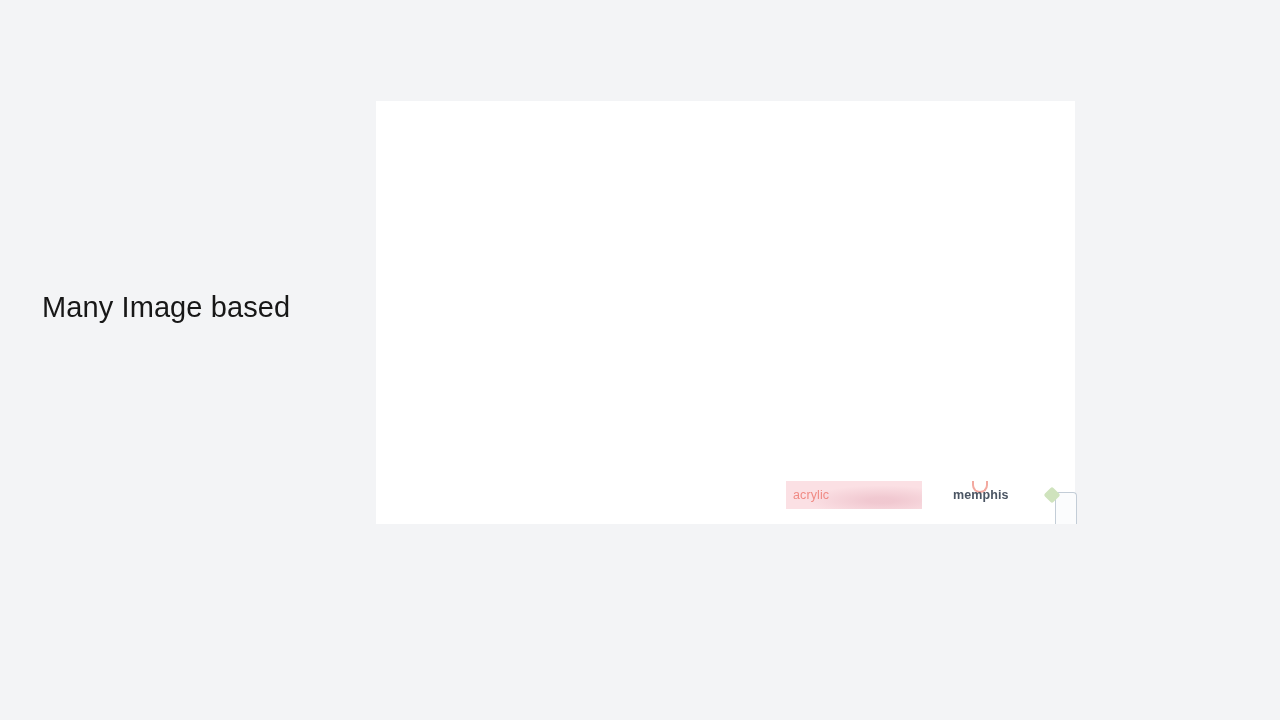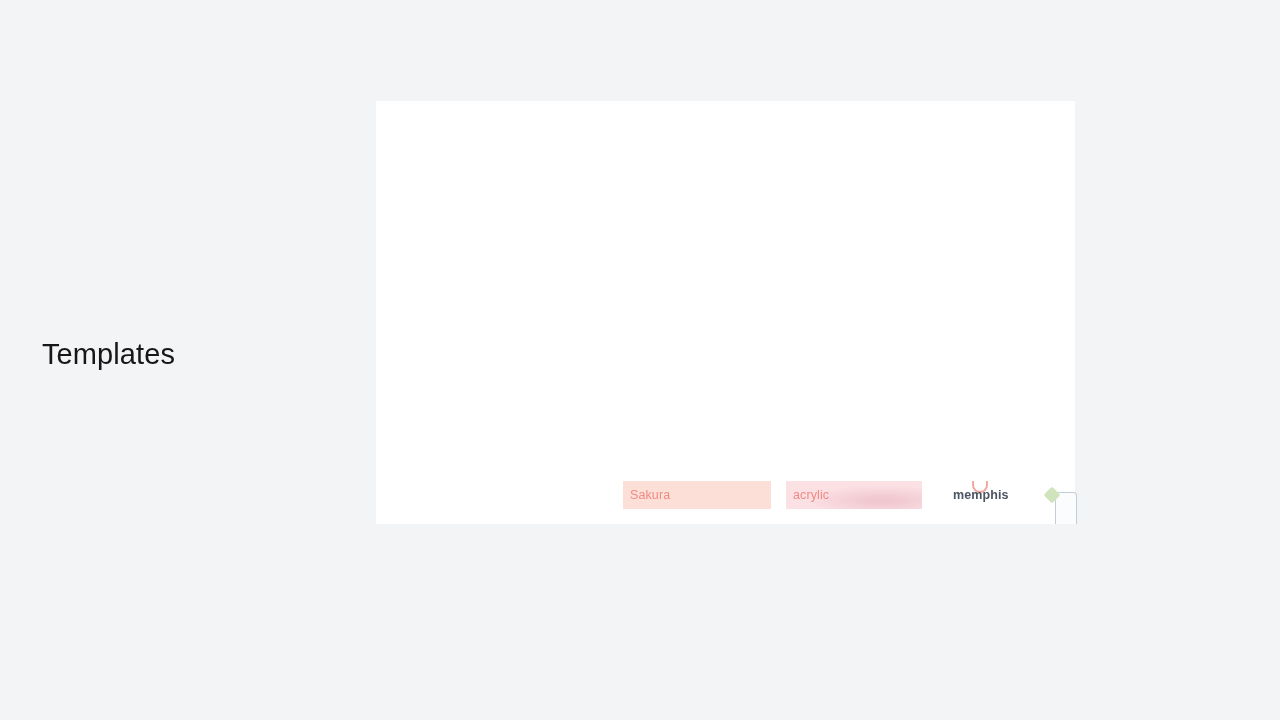--- a/index.html
+++ b/index.html
@@ -275,22 +275,21 @@
     background: linear-gradient(90deg,#9c9c9c 0 30%, #7c7c7c 30% 33%, #a8a8a8 33% 100%);
   }
   .tex-sketch {
     background-color: #ffffff;
   }
 </style>
 </head>
 <body>
 
 <div id="slide-heading">
-  <br>
-  <span>Templates</span>
+  <span>Many Image based</span><br>
 </div>
 
 <div id="template-panel">
   <div class="tpl-col" id="tpl-col-0">
       <div class="tpl-cell" style="top: 11px; height: 24px;">
         <div class="tpl-swatch tex-dark-tri"></div>
       </div>
       <div class="tpl-cell" style="top: 47px; height: 24px;">
         <div class="tpl-swatch tex-floral"></div>
       </div>
@@ -440,24 +439,20 @@
       <div class="tpl-cell" style="top: 230px; height: 26px;">
         <div class="tpl-swatch tex-triangles"></div>
       </div>
       <div class="tpl-cell" style="top: 262px; height: 26px;">
         <div class="tpl-swatch tex-fireworks"></div>
       </div>
       <div class="tpl-cell" style="top: 298px; height: 26px;">
         <div class="tpl-swatch tex-sales-red"></div>
       </div>
     </div>
-<div class="tpl-cell" style="top: 380px; height: 28px; width: 148px; left: 247px; position: absolute;">
-      <div class="tpl-swatch tex-sakura"></div>
-      <div class="tpl-label pinkish">Sakura</div>
-    </div>
     <div class="tpl-cell" style="top: 380px; height: 28px; width: 136px; left: 410px; position: absolute;">
       <div class="tpl-swatch tex-acrylic"></div>
       <div class="tpl-label pinkish">acrylic</div>
     </div>
     <div class="tpl-cell" style="top: 380px; height: 28px; width: 122px; left: 570px; position: absolute; font-weight: bold;">
       <div class="tpl-swatch tex-memphis"></div>
       <div class="tpl-label dark">memphis</div>
       <div class="ov" style="width: 16px; height: 16px; border-top: none; border-right: 2px solid rgb(243, 169, 160); border-bottom: 2px solid rgb(243, 169, 160); border-left: 2px solid rgb(243, 169, 160); border-image: initial; border-radius: 0px 0px 16px 16px; top: -4px; left: 26px;"></div>
       <div class="ov" style="background: rgb(207, 227, 189); width: 12px; height: 12px; top: 28%; left: 82%; transform: rotate(45deg); border-radius: 2px;"></div>
     </div>

